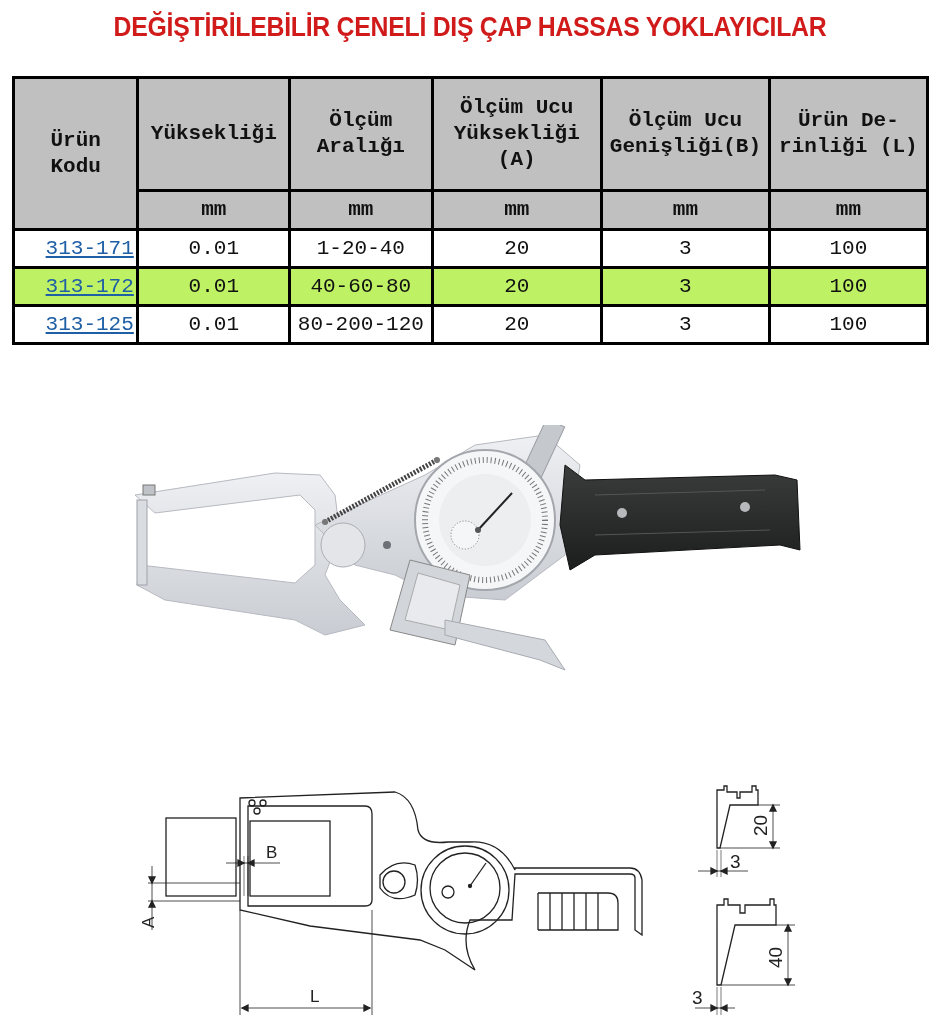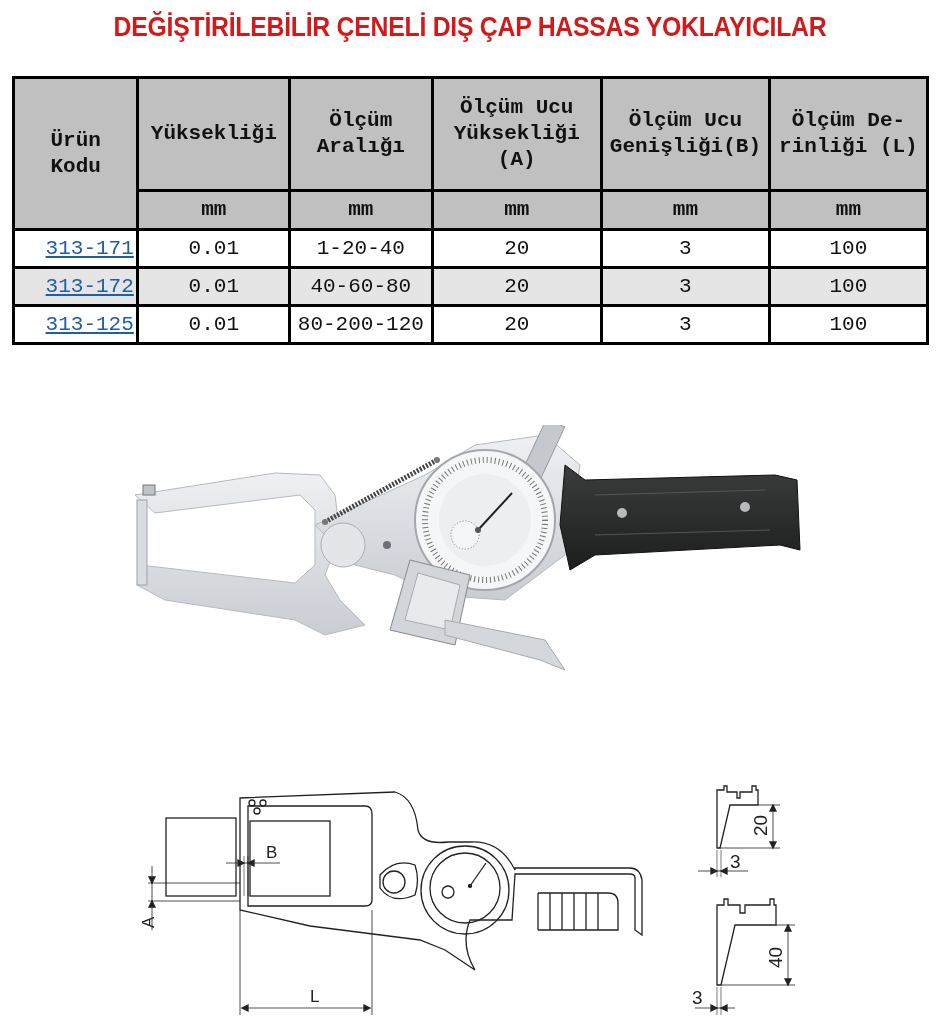--- a/index.html
+++ b/index.html
@@ -11,21 +11,21 @@
   }
   table.spec {
     position:absolute; left:12px; top:76px; width:917px; border-collapse:collapse;
     font-family:Liberation Mono, monospace;
   }
   table.spec th, table.spec td { border:3px solid #000; text-align:center; padding:0; }
   table.spec th { background:#c0c0c0; font-weight:bold; color:#111; font-size:21px; line-height:26px; }
   th.h-main { height:110px; }
   th.h-unit { height:36px; }
   table.spec td { font-size:21px; height:35px; color:#111; }
-  tr.alt td { background:#e5e5e5; }
+  tr.alt td { background:#bef264; }
   td a { color:#1f5fa6; text-decoration:underline;margin-left:28px; }
   .photo { position:absolute; left:125px; top:425px; width:700px; height:265px; }
   .drawing { position:absolute; left:130px; top:770px; width:560px; height:250px; }
   .detail { position:absolute; left:690px; top:770px; width:130px; height:250px; }
   svg text { font-family:"Liberation Sans", sans-serif; }
 </style>
 </head>
 <body>
 
 <div class="title">DEĞİŞTİRİLEBİLİR ÇENELİ DIŞ ÇAP HASSAS YOKLAYICILAR</div>
@@ -54,21 +54,21 @@
     </th>
     <th class="h-main">
       <span>Ölçüm Ucu</span><br>
       <span>Yüksekliği (A)</span>
     </th>
     <th class="h-main">
       <span>Ölçüm Ucu</span><br>
       <span>Genişliği(B)</span>
     </th>
     <th class="h-main">
-      <span>Ölçüm De-</span><br>
+      <span>Ürün De-</span><br>
       <span>rinliği (L)</span>
     </th>
   </tr>
   <tr>
     <th class="h-unit">mm</th>
     <th class="h-unit">mm</th>
     <th class="h-unit">mm</th>
     <th class="h-unit">mm</th>
     <th class="h-unit">mm</th>
   </tr>

